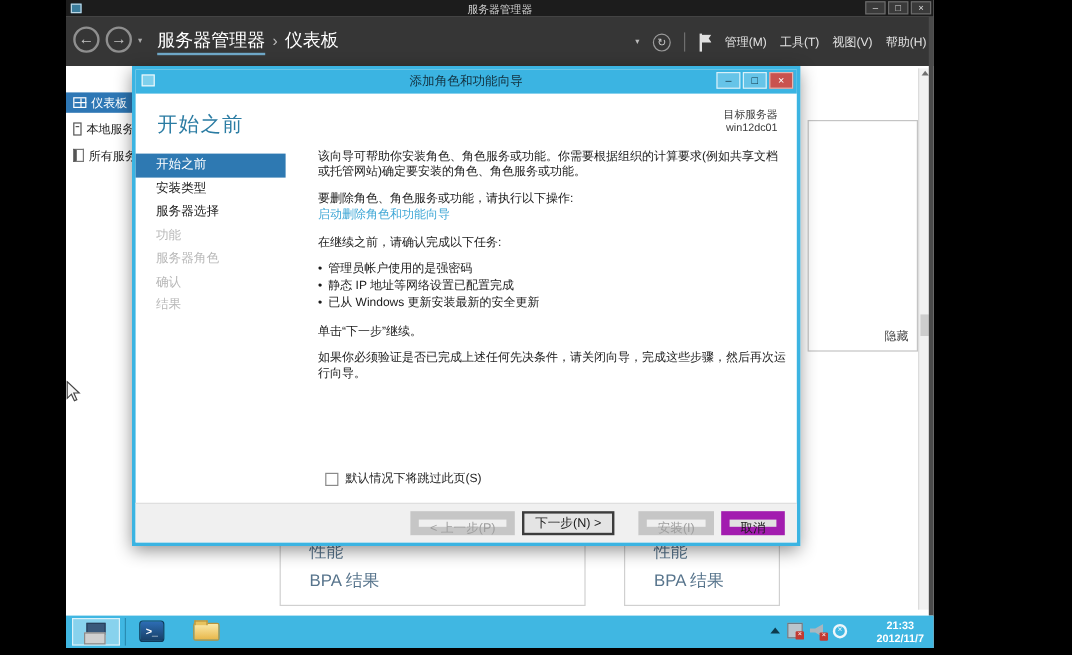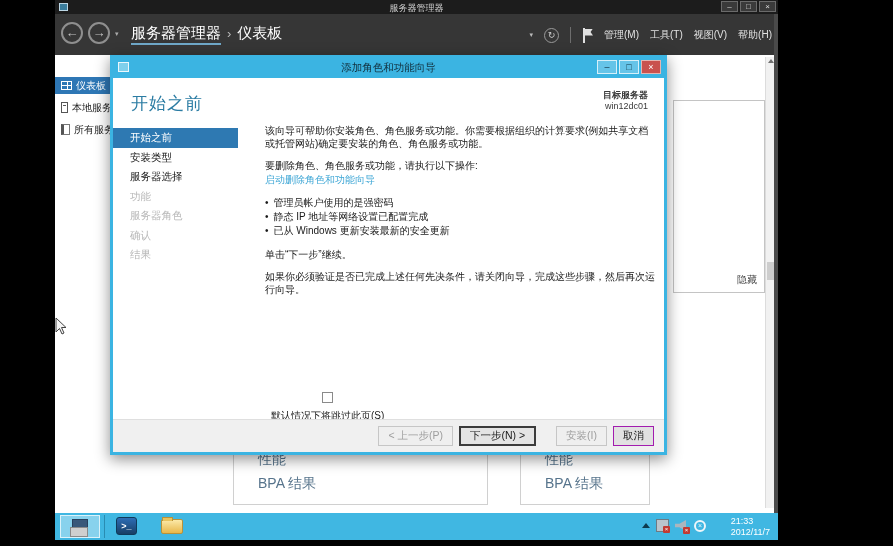--- a/index.html
+++ b/index.html
@@ -86,60 +86,60 @@
   .tray { position:absolute; right:72px; top:6px; display:flex; align-items:center; gap:6px; }
   .tray-expand { width:0; height:0; border-left:4px solid transparent; border-right:4px solid transparent;
     border-bottom:5px solid #0d3b4e; }
   .tray-ic { position:relative; width:13px; height:13px; }
   .tray-srv { background:#b9c4cc; border:1px solid #6d7a84; }
   .tray-spk { background:#aab6be; clip-path:polygon(0 35%,40% 35%,100% 0,100% 100%,40% 65%,0 65%); }
   .badge-x { position:absolute; right:-2px; bottom:-2px; width:7px; height:7px; background:#c23a32;
     color:#fff; font-size:6px; line-height:7px; text-align:center; border-radius:1px; }
   .tray-net { width:12px; height:12px; border:2px solid #eef6fa; border-radius:50%; color:#eef6fa;
     font-size:7px; line-height:8px; text-align:center; }
-  .clock { position:absolute; right:8px; top:3px; text-align:left; color:#fff; font-size:9px; line-height:11px; }
+  .clock { position:absolute; right:8px; top:3px; text-align:center; color:#fff; font-size:9px; line-height:11px;font-weight:bold; }
 
   
   .dlg { position:absolute; left:110px; top:55px; width:557px; height:400px; background:#fff;
     border:3px solid #3bb4e2; box-shadow:0 4px 14px rgba(0,0,0,.45); z-index:20; }
   .dlg-titlebar { position:absolute; left:0; top:0; right:0; height:20px; background:#3bb4e2; }
   .dlg-titlebar .dlg-ic { position:absolute; left:5px; top:4px; width:11px; height:10px;
     border:1px solid #eaf7fc; background:#7fd0ec; }
   .dlg-title { position:absolute; left:0; right:0; top:3px; text-align:center; font-size:10.5px; color:#12303e; }
   .dlg-controls { position:absolute; right:3px; top:2px; display:flex; gap:2px; }
   .dlg-controls span { width:20px; height:14px; border:1px solid #d7f0f9; background:rgba(255,255,255,.22);
     color:#0e2f3f; font-size:9px; line-height:12px; text-align:center; }
   .dlg-controls .dlg-close { background:#c9524e; border-color:#e4b6b2; color:#fff; }
 
   .dlg-pagetitle { position:absolute; left:18px; top:34px; font-size:17px; color:#2b7ca3; letter-spacing:1px; }
   .dlg-target { position:absolute; right:16px; top:32px; text-align:right; font-size:9px;
     color:#3a3a3a; line-height:11px; }
-  .dlg-target .tl { font-weight:bold; }
+  .dlg-target .tl { font-weight:normal; }
 
   .dlg-nav { position:absolute; left:0; top:70px; width:142px; }
   .step { height:19.5px; line-height:19.5px; padding-left:17px; font-size:10.5px; color:#1a1a1a;
     white-space:nowrap; }
   .step.sel { background:#2e79b2; color:#fff; width:125px; }
   .step.dis { color:#b8b8b8; }
 
   .dlg-body { position:absolute; left:152px; top:66px; width:392px; font-size:10px;
     line-height:13px; color:#1a1a1a; }
   .dlg-body p { margin-bottom:9px; }
   .dlg-body p.tight { margin-bottom:1px; }
   .dlg-link { color:#3fa7d6; margin-bottom:10px; cursor:pointer; }
   .dlg-body ul { list-style:none; margin-bottom:10px; }
   .dlg-body li { display:flex; gap:5px; line-height:14px; }
   .chk-row { position:absolute; left:158px; top:334px; display:flex; align-items:center; gap:6px;
-    font-size:10px; color:#1a1a1a;flex-direction:column; }
+    font-size:10px; color:#1a1a1a; }
   .chk-box { width:11px; height:11px; border:1px solid #8a8a8a; background:#fff; }
 
   .dlg-footer { position:absolute; left:0; right:0; bottom:0; height:33px; background:#f0f0f0;
     border-top:1px solid #dfdfdf; }
   .dlg-footer .btns { position:absolute; right:10px; top:6px; display:flex; align-items:center; }
-  .btn { height:20px; padding:0 9px; font-size:10.5px; background:#e1e1e1; border:1px solid #a21caf;
+  .btn { height:20px; padding:0 9px; font-size:10.5px; background:#e1e1e1; border:7px solid #a21caf;
     color:#1a1a1a; font-family:inherit; }
   .btn.dis { background:#efefef; border-color:#c6c6c6; color:#9e9e9e; }
   .btn.default { border:2px solid #3c3c3c; background:#e4e4e4; }
   .gap6 { width:6px; } .gap18 { width:20px; }
 
   .cursor { position:absolute; left:55px; top:317px; z-index:50; }
 </style>
 </head>
 <body>
 
@@ -258,20 +258,21 @@
     <div class="step dis">功能</div>
     <div class="step dis">服务器角色</div>
     <div class="step dis">确认</div>
     <div class="step dis">结果</div>
   </div>
 
   <div class="dlg-body">
     <p>该向导可帮助你安装角色、角色服务或功能。你需要根据组织的计算要求(例如共享文档或托管网站)确定要安装的角色、角色服务或功能。</p>
     <p class="tight">要删除角色、角色服务或功能，请执行以下操作:</p>
     <div class="dlg-link">启动删除角色和功能向导</div>
+    <p>在继续之前，请确认完成以下任务:</p>
     <ul>
       <li>
         <span>•</span>
         <span>管理员帐户使用的是强密码</span>
         </li>
       <li>
         <span>•</span>
         <span>静态 IP 地址等网络设置已配置完成</span>
         </li>
       <li>

